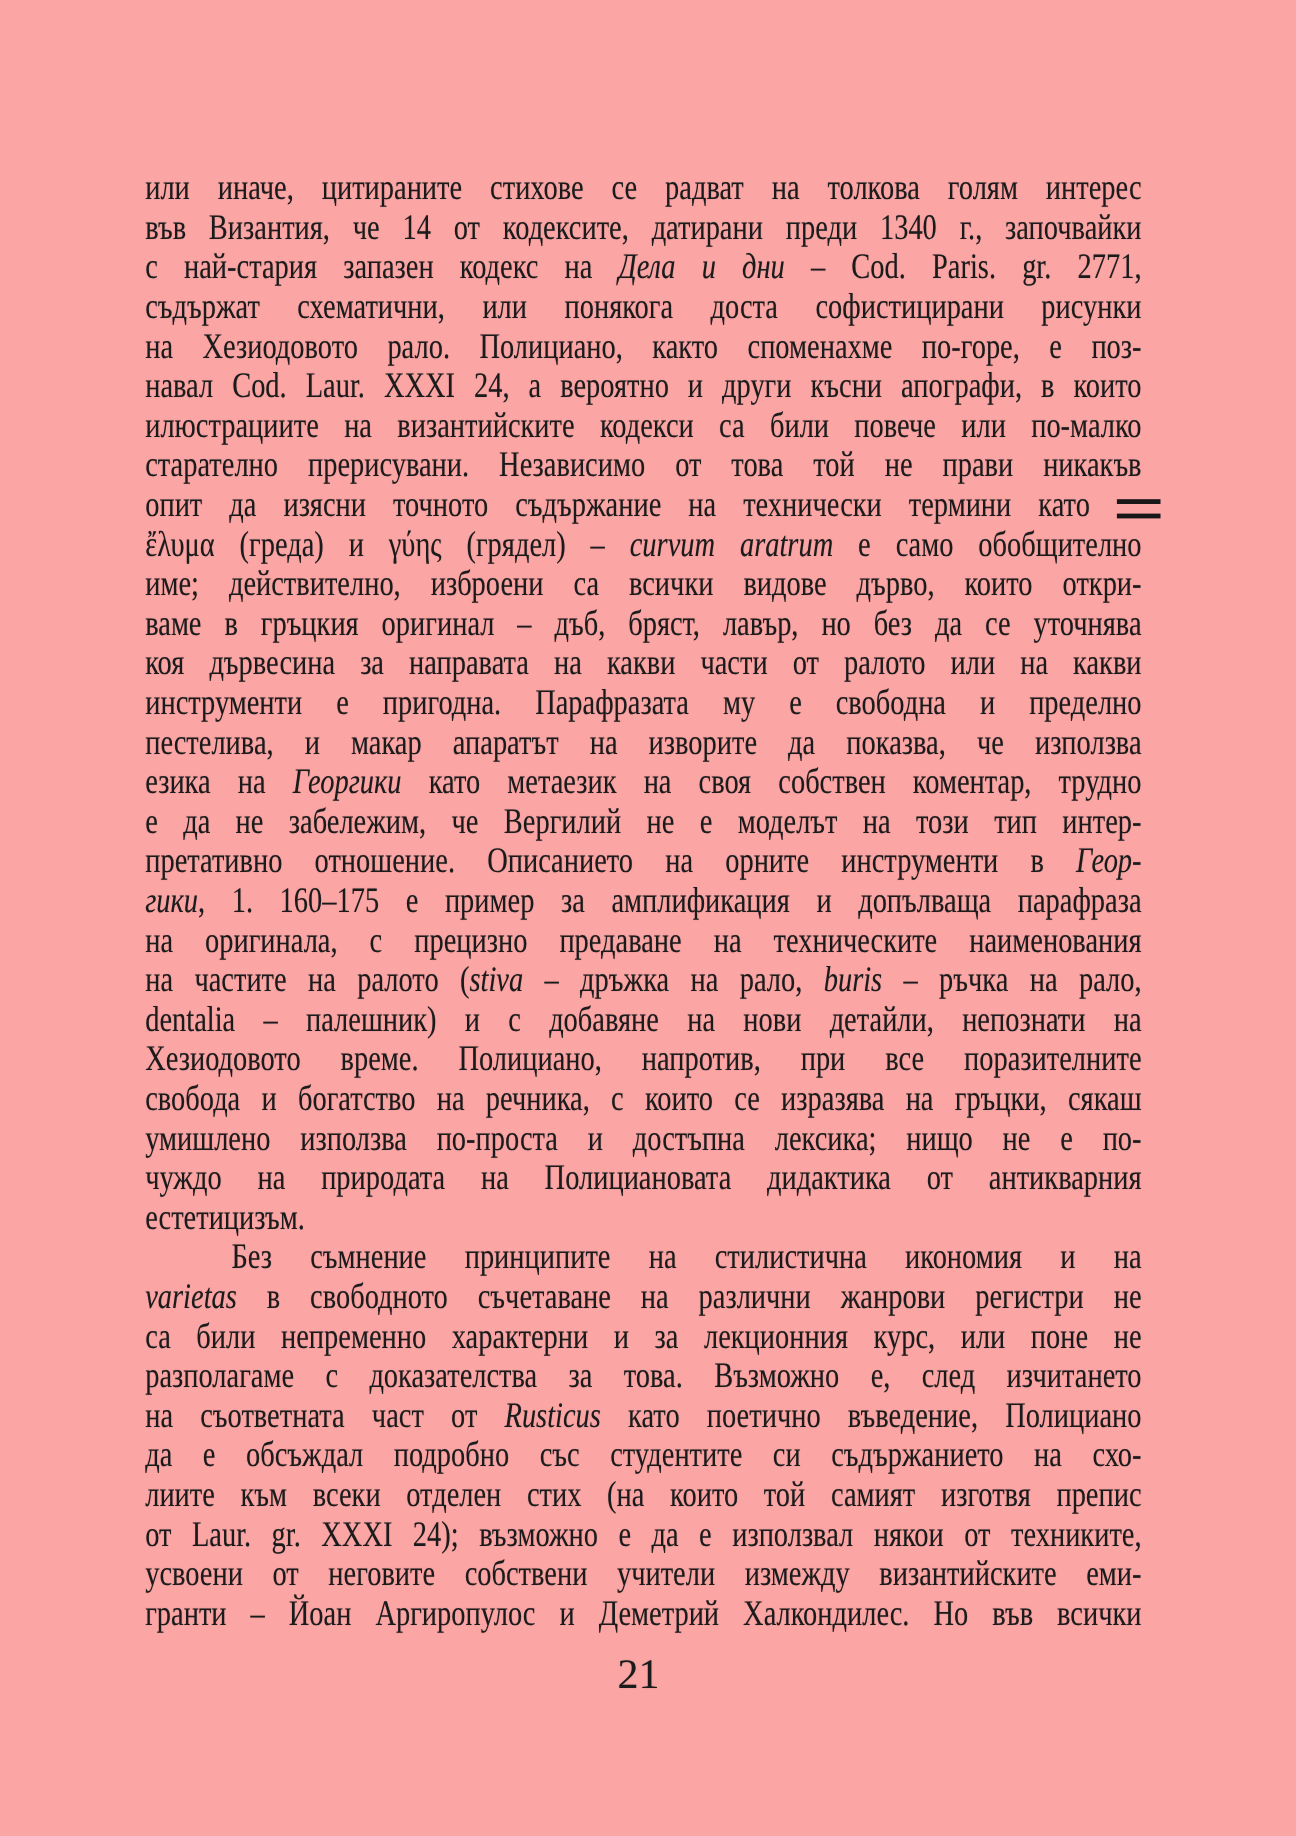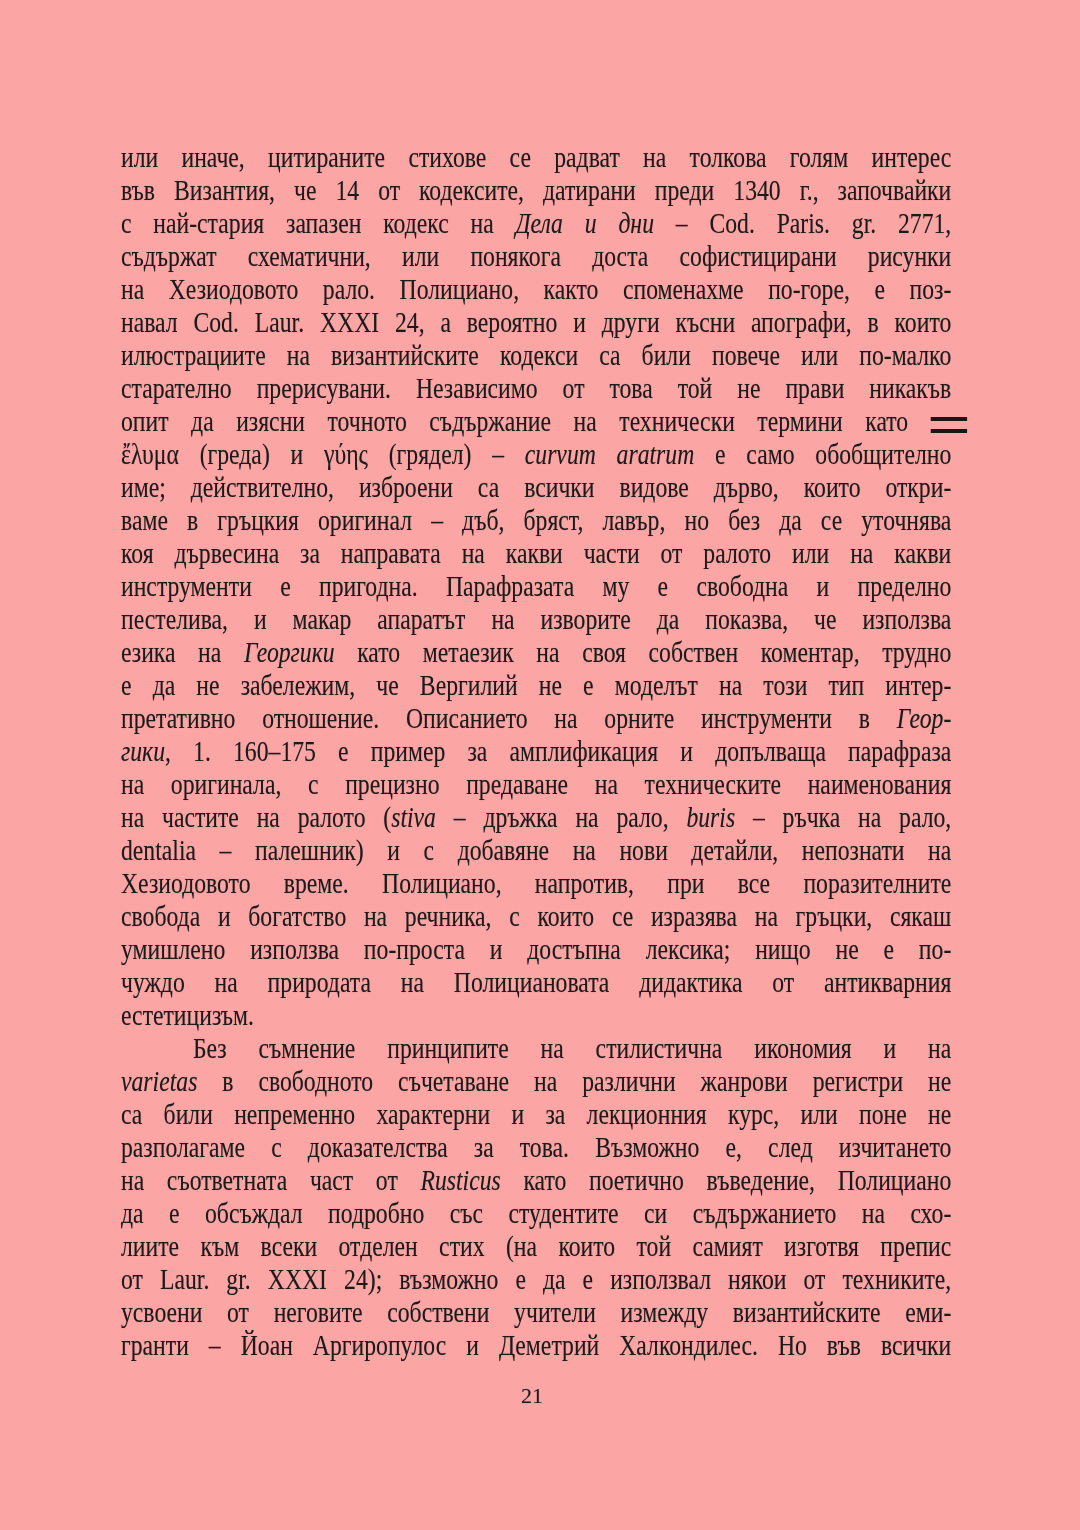--- a/index.html
+++ b/index.html
@@ -52,21 +52,21 @@
     border-bottom: 4px solid #171717;
     vertical-align: -2px;
     margin-right: -20px;
   }
   .page-number {
     position: absolute;
     left: 0;
     top: 1379px;
     width: 1064px;
     text-align: center;
-    font-size: 22px;
+    font-size: 35px;
     line-height: 33px;
     text-shadow: 0 0 1px rgba(40,40,40,0.35);
   }
 </style>
 </head>
 <body>
 
 <div class="page">
   <div class="text-block">
       <div class="paragraph">

